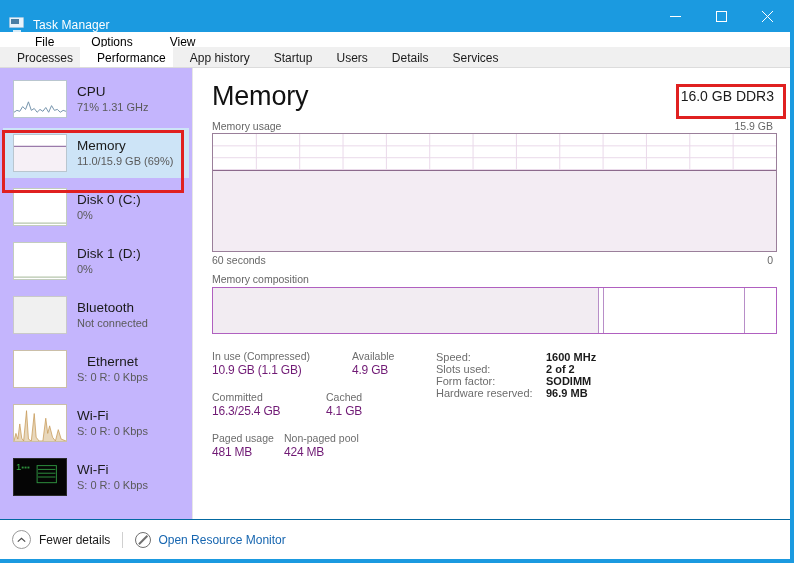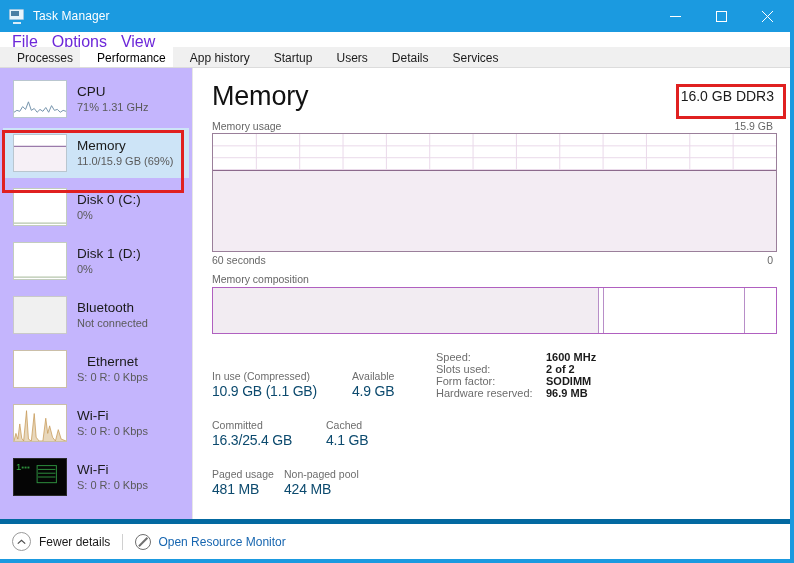--- a/index.html
+++ b/index.html
@@ -17,21 +17,21 @@
     border-right: 4px solid #1b9ae0;
     border-bottom: 4px solid #1b9ae0;
     overflow: hidden;
   }
 
   
   .titlebar {
     position: absolute; top: 0; left: 0;
     width: 790px; height: 32px;
     background: #1b9ae0;
-    display: flex; align-items: center;
+    display: flex; align-items: flex-end;
   }
   .tb-icon {
     width: 16px; height: 16px; margin-left: 9px; margin-right: 8px;
     position: relative; flex: none;
   }
   .tb-icon .mon {
     position: absolute; left: 0; top: 1px;
     width: 15px; height: 11px;
     background: #e8f4fc;
     border: 1px solid #9bc7e4;
@@ -61,22 +61,23 @@
 
   
   .menubar {
     position: absolute; top: 32px; left: 0;
     width: 790px; height: 19px;
     background: #ffffff;
     display: flex; align-items: center;
     padding-left: 5px;
   }
   .menu-item {
-    font-size: 16px; color: #6d28d9;
+    font-size: 12px; color: #000000;
     padding: 1px 7px;
+    margin-left: 23px;
   }
 
   
   .tabbar {
     position: absolute; top: 47px; left: 0;
     width: 790px; height: 21px;
     background: #f0f0f0;
     display: flex; align-items: stretch;
     border-bottom: 1px solid #dcdcdc;
   }
@@ -187,48 +188,48 @@
   }
   .comp .div {
     position: absolute; top: 0; bottom: 0;
     width: 1px; background: #b88ec8;
   }
 
   
   .stats { position: absolute; left: 18px; top: 282px; width: 560px; }
   .st-col-left { position: absolute; left: 0; top: 0; width: 215px; }
   .st-group { position: relative; margin-bottom: 14px; }
-  .st-pair { display: flex; margin-top: 20px; }
+  .st-pair { display: flex; }
   .st-cell { }
   .st-label {
     font-size: 10.5px; color: #6d6d6d; margin-bottom: 1px;
     white-space: nowrap;
   }
   .st-value {
-    font-size: 14px; color: #0c4a6e; white-space: nowrap;
+    font-size: 12px; color: #701a75; white-space: nowrap;
     letter-spacing: -.2px;
   }
 
   .st-col-right {
     position: absolute; left: 224px; top: 1px;
     display: grid;
     grid-template-columns: 110px auto;
     font-size: 11px;
   }
   .sr-key { color: #6d6d6d; }
   .sr-val { color: #1a1a1a; font-weight: bold; }
 
   
   .statusbar {
     position: absolute; left: 0; top: 519px;
     width: 790px; height: 40px;
     background: #ffffff;
     display: flex; align-items: center;
     padding-left: 12px;
-    border-top: 5px solid #0369a1;
+    border-top: 1px solid #0369a1;
   }
   .chev-circle {
     width: 19px; height: 19px; border-radius: 50%;
     border: 1px solid #9a9a9a;
     display: flex; align-items: center; justify-content: center;
     flex: none;
   }
   .fewer {
     font-size: 12px; color: #1a1a1a; margin-left: 8px;
   }

